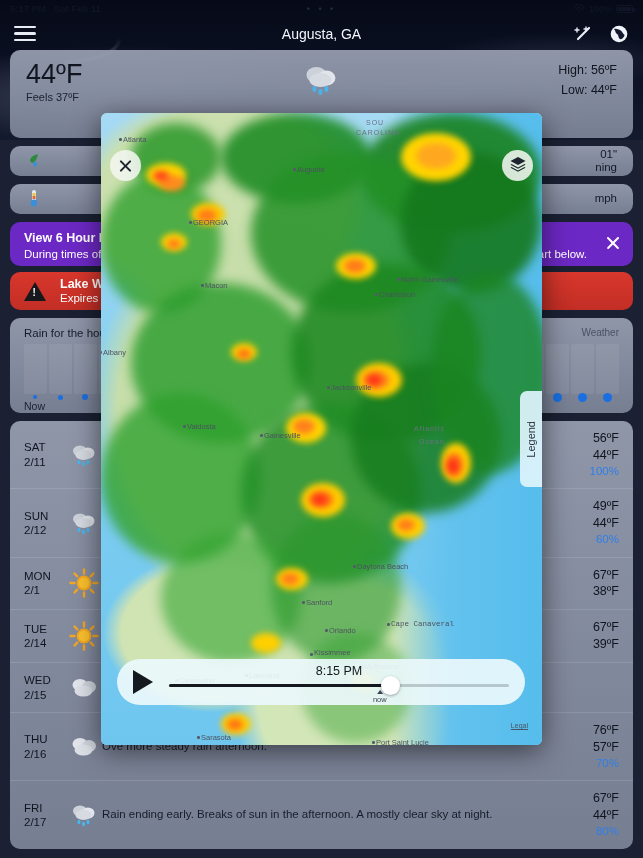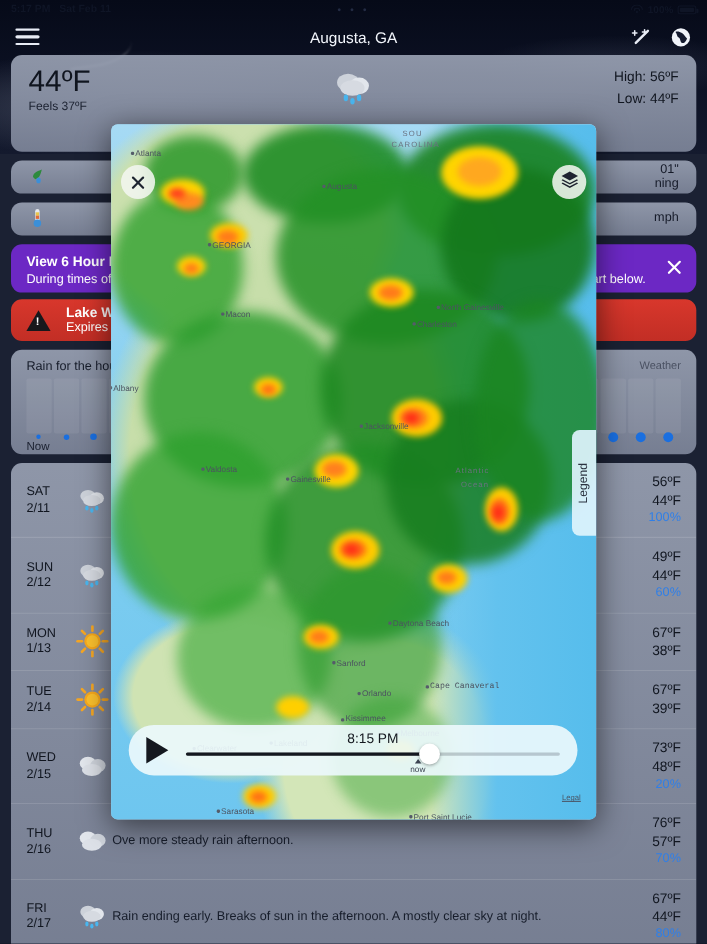--- a/index.html
+++ b/index.html
@@ -459,21 +459,21 @@
 gen</div>
           <div class="d-temps">
             <div>49ºF</div>
             <div>44ºF</div>
             <div class="d-pop">60%</div>
           </div>
         </div>
         <div class="drow">
           <div class="d-date">
             <div>MON</div>
-            <div>1/13</div>
+            <div>2/1</div>
           </div>
           <div class="d-ico">
             <svg width="30" height="30" viewBox="0 0 30 30">
               <g stroke="#f5a623" stroke-width="2.4" stroke-linecap="round">
                 <line x1="15" y1="1.5" x2="15" y2="5.5"></line>
                 <line x1="15" y1="24.5" x2="15" y2="28.5"></line>
                 <line x1="1.5" y1="15" x2="5.5" y2="15"></line>
                 <line x1="24.5" y1="15" x2="28.5" y2="15"></line>
                 <line x1="5.5" y1="5.5" x2="8.3" y2="8.3"></line>
                 <line x1="21.7" y1="21.7" x2="24.5" y2="24.5"></line>
@@ -525,25 +525,20 @@
             <div>2/15</div>
           </div>
           <div class="d-ico">
             <svg width="30" height="30" viewBox="0 0 30 30">
               <ellipse cx="11" cy="12" rx="7.5" ry="6" fill="#e3e7ed"></ellipse>
               <ellipse cx="20" cy="14" rx="7" ry="6" fill="#cfd4dc"></ellipse>
               <ellipse cx="14.5" cy="18" rx="9" ry="5.5" fill="#dde1e8"></ellipse>
             </svg>
           </div>
           <div class="d-desc">Ove</div>
-          <div class="d-temps">
-            <div>73ºF</div>
-            <div>48ºF</div>
-            <div class="d-pop">20%</div>
-          </div>
         </div>
         <div class="drow">
           <div class="d-date">
             <div>THU</div>
             <div>2/16</div>
           </div>
           <div class="d-ico">
             <svg width="30" height="30" viewBox="0 0 30 30">
               <ellipse cx="11" cy="12" rx="7.5" ry="6" fill="#e3e7ed"></ellipse>
               <ellipse cx="20" cy="14" rx="7" ry="6" fill="#cfd4dc"></ellipse>

